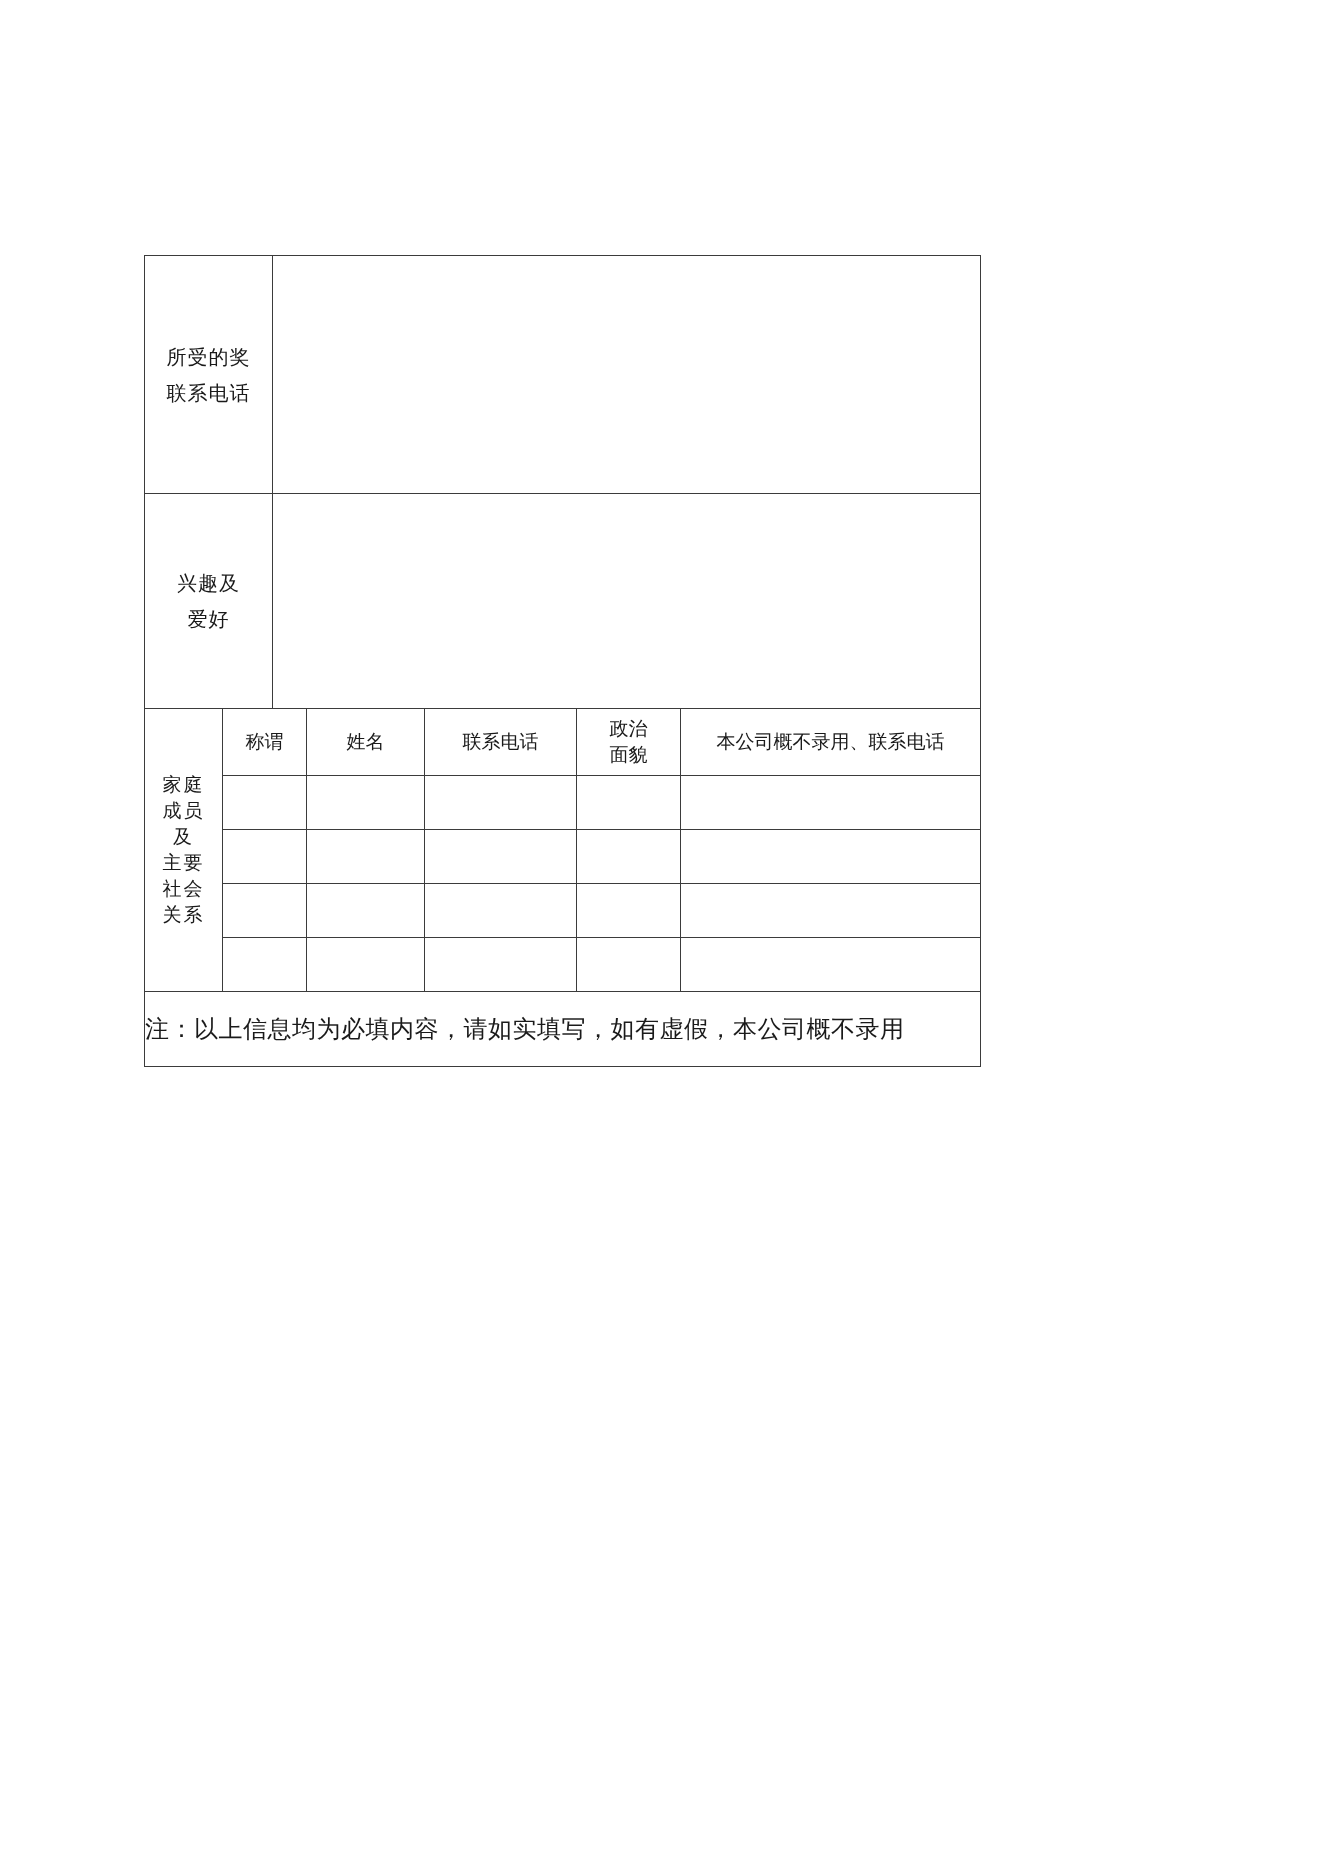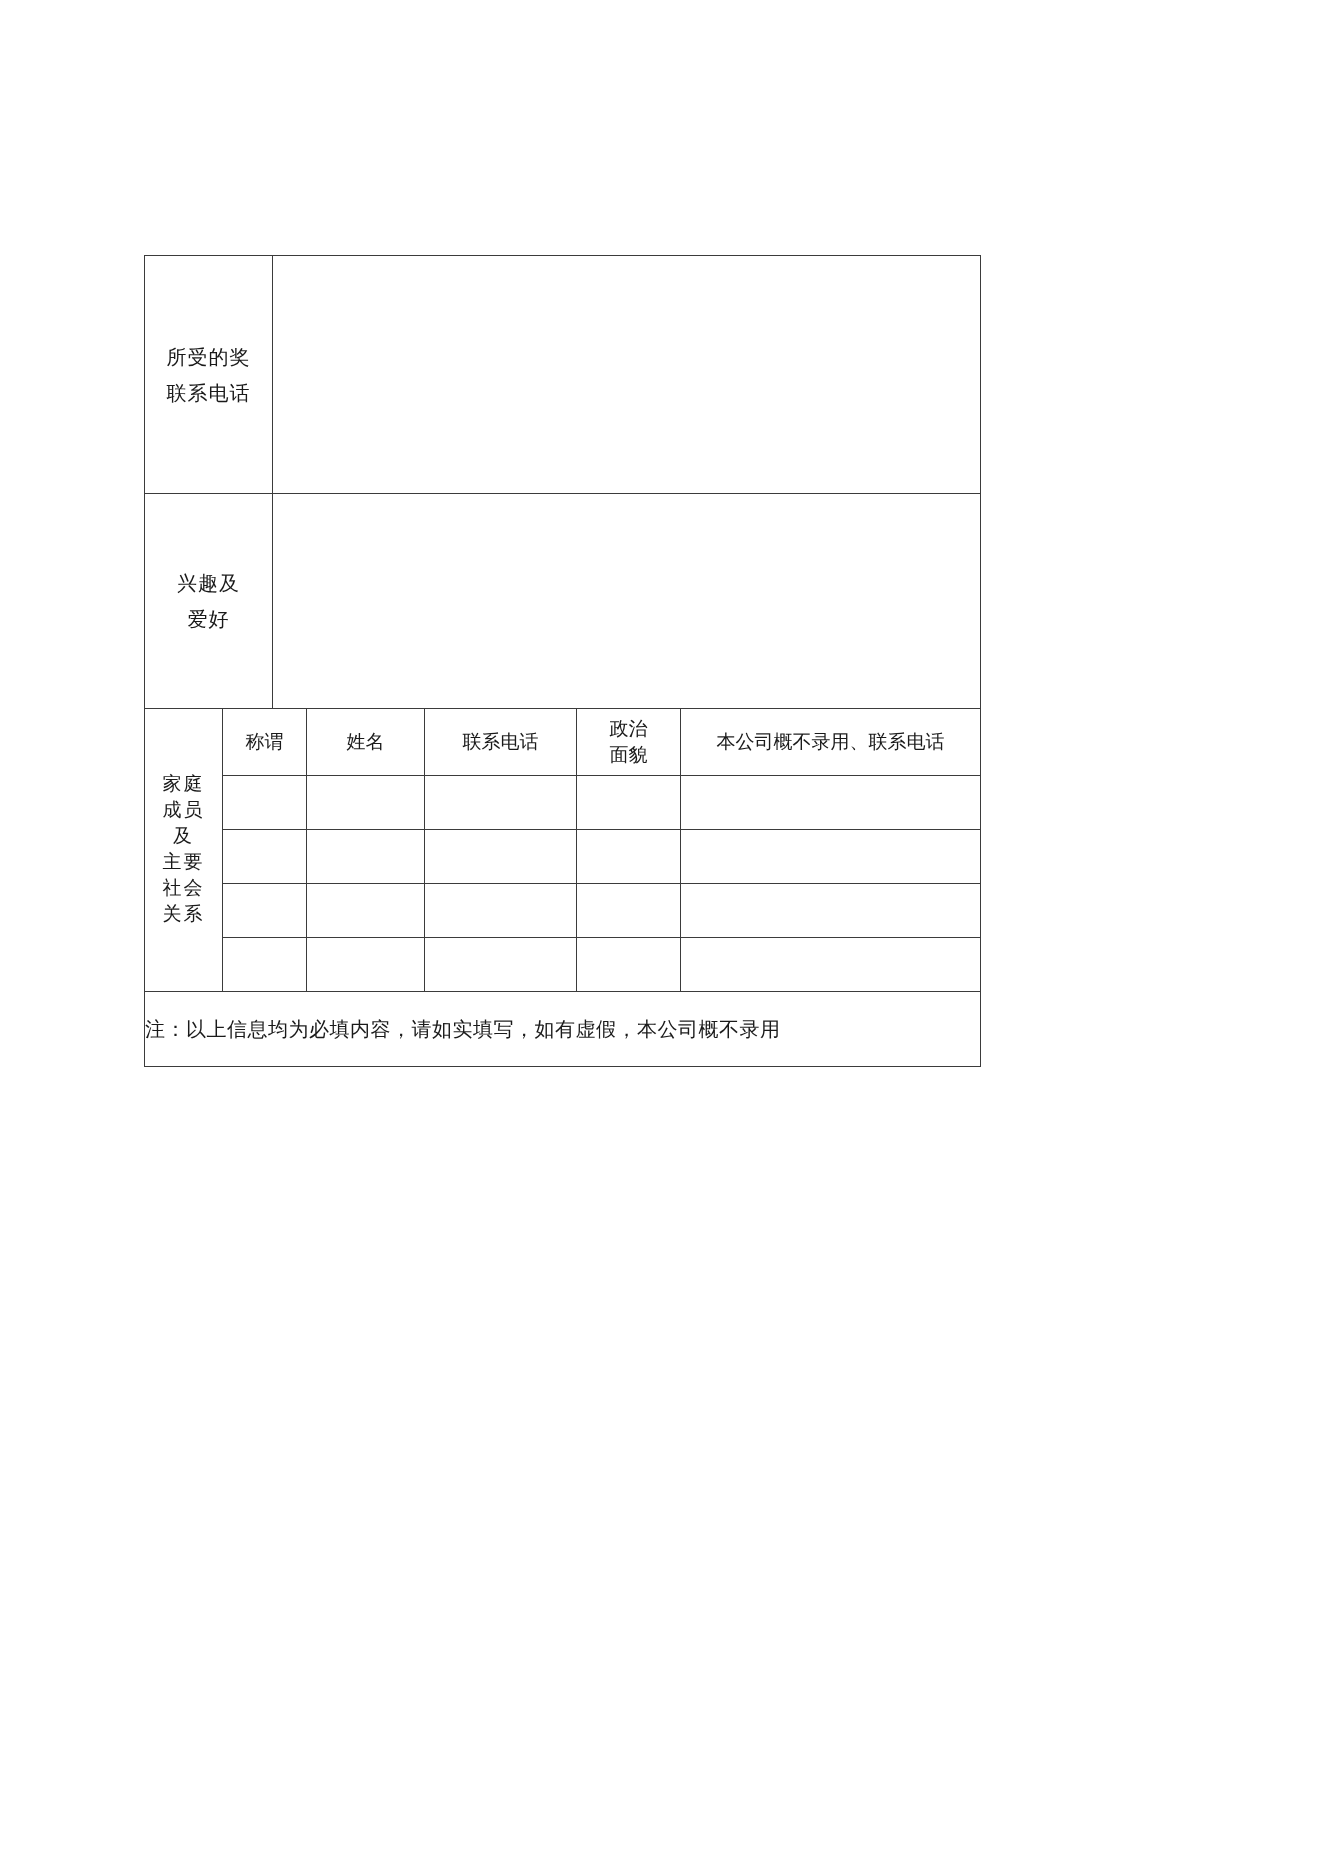--- a/index.html
+++ b/index.html
@@ -58,41 +58,40 @@
   .r-hobby  { height: 215px; font-family: Liberation Serif, serif; }
   .r-self   { height: 260px; }
 
   
   .fam-label {
     width: 78px;
     text-align: center;
     font-size: 20px;
     line-height: 34px;
     letter-spacing: 2px;
-    font-family: Liberation Mono, monospace;
   }
   .fam-label span { display: block; }
   .fam-head td {
     height: 66px;
     text-align: center;
     font-size: 19px;
     line-height: 26px;
   }
   .fam-row td { height: 53px; }
 
   .c-rel   { width: 84px; }
   .c-name  { width: 118px; }
   .c-birth { width: 152px; }
   .c-pol   { width: 104px; }
   .c-work  { width: 300px; }
 
   .note-row td {
     height: 74px;
     padding-left: 8px;
-    font-size: 20px;
+    font-size: 24px;
     letter-spacing: 0.5px;
     vertical-align: middle;
   }
   .nowrap { white-space: nowrap; }
 </style>
 </head>
 <body>
 
 <div class="page">
   <div class="form-wrap">

